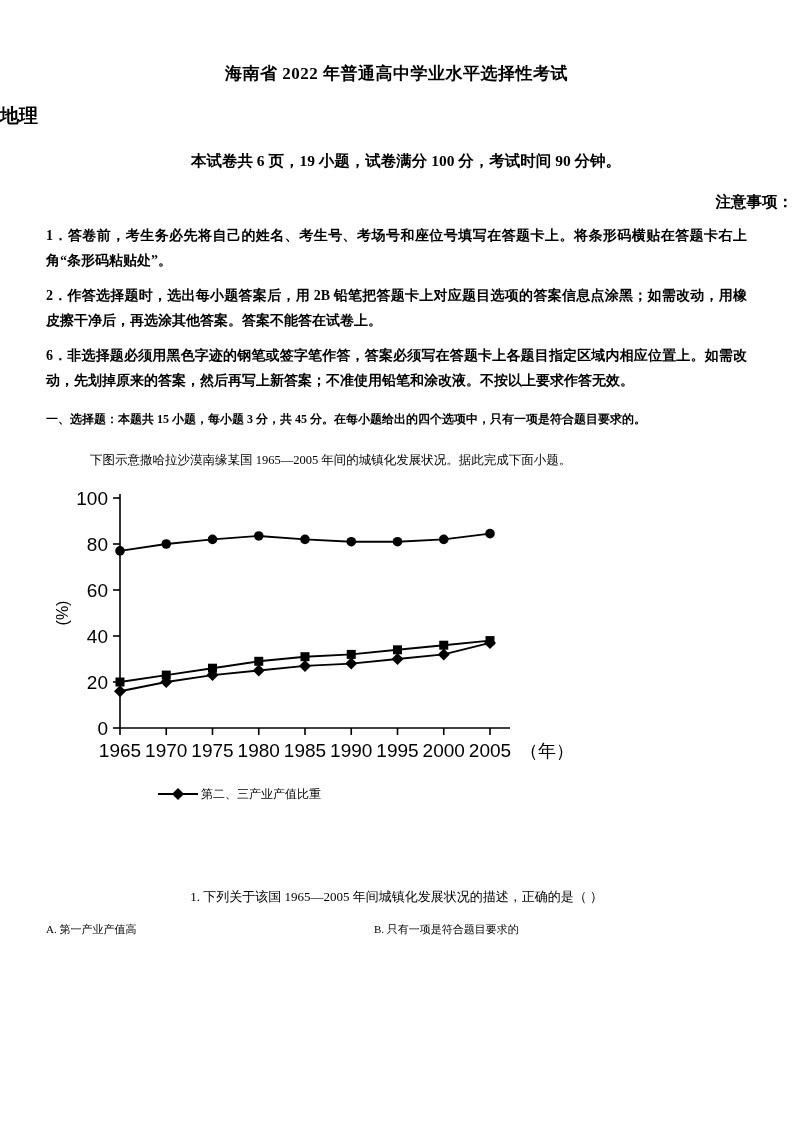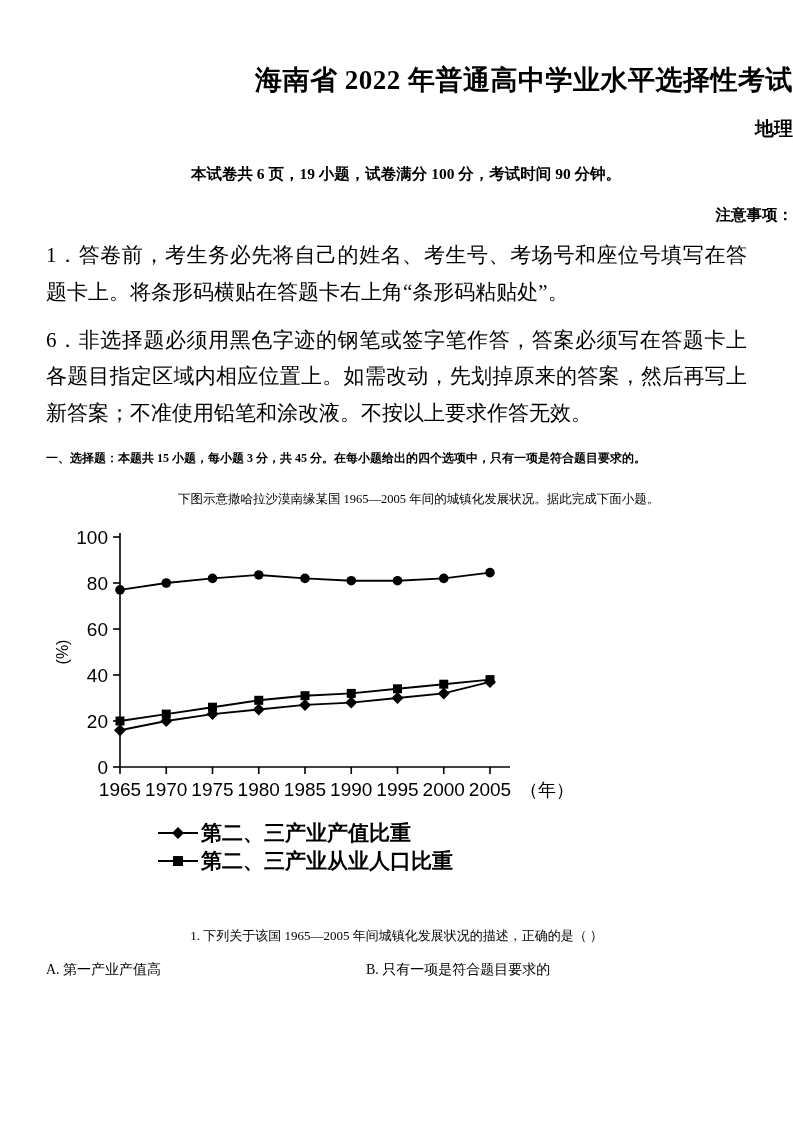--- a/index.html
+++ b/index.html
@@ -15,65 +15,63 @@
     position: relative;
     overflow: hidden;
   }
   .page {
     position: relative;
     width: 793px;
     height: 1122px;
     padding: 0;
   }
   .title {
-    text-align: right;
-    font-size: 27px;
+    text-align: center;
+    font-size: 17px;
     font-weight: bold;
     margin-top: 62px;
     letter-spacing: 0.5px;
   }
   .subject {
-    text-align: right;
+    text-align: left;
     font-size: 19px;
     font-weight: bold;
     margin-top: 18px;
-    padding-left: 48px;
   }
   .examinfo {
     text-align: center;
     font-size: 15.5px;
     font-weight: bold;
     margin-top: 22px;
     padding-left: 19px;
   }
   .notice-title {
     font-size: 15.5px;
     font-weight: bold;
     margin: 20px 0 0 46px;
     text-align: right;
   }
   .para {
-    font-size: 21px;
-    font-weight: normal;
+    font-size: 14px;
+    font-weight: bold;
     margin: 11px 46px 0 46px;
     line-height: 1.75;
     text-align: justify;
   }
   .section-head {
     font-size: 12px;
     font-weight: bold;
     margin: 16px 46px 0 46px;
     line-height: 1.75;
     text-align: justify;
   }
   .figure-caption {
     font-size: 12.5px;
     margin: 20px 46px 0 90px;
     line-height: 1.6;
-    text-align: center;
   }
   .chart-wrap {
     position: relative;
     margin: 8px 0 0 0;
     height: 390px;
   }
   svg.chart {
     display: block;
   }
   .legend {
@@ -85,48 +83,50 @@
     align-items: center;
     height: 28px;
   }
   .legend-mark {
     width: 46px;
     display: flex;
     align-items: center;
     justify-content: center;
   }
   .legend-label {
-    font-size: 21px;
-    font-weight: bold;
+    font-size: 12px;
+    font-weight: normal;
     font-family: "Liberation Sans", sans-serif;
   }
   .question {
     font-size: 13px;
     margin: 18px 46px 0 46px;
     line-height: 1.7;
     text-align: center;
   }
   .options {
     display: flex;
     margin: 14px 46px 0 46px;
-    font-size: 14px;
+    font-size: 11px;
+    gap: 8px;
   }
   .opt-a { width: 320px; }
 </style>
 </head>
 <body>
 
 <div class="page">
 
   <div class="title">海南省 2022 年普通高中学业水平选择性考试</div>
   <div class="subject">地理</div>
   <div class="examinfo">本试卷共 6 页，19 小题，试卷满分 100 分，考试时间 90 分钟。</div>
 
   <div class="notice-title">注意事项：</div>
   <div class="para">1．答卷前，考生务必先将自己的姓名、考生号、考场号和座位号填写在答题卡上。将条形码横贴在答题卡右上角“条形码粘贴处”。</div>
+  <div class="para">2．作答选择题时，选出每小题答案后，用 2B 铅笔把答题卡上对应题目选项的答案信息点涂黑；如需改动，用橡皮擦干净后，再选涂其他答案。答案不能答在试卷上。</div>
   <div class="para">6．非选择题必须用黑色字迹的钢笔或签字笔作答，答案必须写在答题卡上各题目指定区域内相应位置上。如需改动，先划掉原来的答案，然后再写上新答案；不准使用铅笔和涂改液。不按以上要求作答无效。</div>
 
   <div class="section-head">一、选择题：本题共 15 小题，每小题 3 分，共 45 分。在每小题给出的四个选项中，只有一项是符合题目要求的。</div>
 
   <div class="figure-caption">下图示意撒哈拉沙漠南缘某国 1965—2005 年间的城镇化发展状况。据此完成下面小题。</div>
 
   <div class="chart-wrap">
     <svg class="chart" id="line-chart" width="793" height="300" viewBox="0 0 793 300">
         <line x1="120" y1="16" x2="120" y2="250" stroke="#000" stroke-width="1.6"></line>
         <line x1="120" y1="250" x2="510" y2="250" stroke="#000" stroke-width="1.6"></line>
@@ -196,29 +196,20 @@
     <div class="legend">
       <div class="legend-row">
         <span class="legend-mark">
           <svg width="44" height="14" viewBox="0 0 44 14">
               <line x1="2" y1="7" x2="42" y2="7" stroke="#000" stroke-width="1.8"></line>
               <polygon points="22,1 28,7 22,13 16,7" fill="#000"></polygon>
             </svg>
         </span>
         <span class="legend-label">第二、三产业产值比重</span>
       </div>
-      <div class="legend-row">
-        <span class="legend-mark">
-          <svg width="44" height="14" viewBox="0 0 44 14">
-              <line x1="2" y1="7" x2="42" y2="7" stroke="#000" stroke-width="1.8"></line>
-              <rect x="17" y="2" width="10" height="10" fill="#000"></rect>
-            </svg>
-        </span>
-        <span class="legend-label">第二、三产业从业人口比重</span>
-      </div>
     </div>
   </div>
 
   <div class="question">1. 下列关于该国 1965—2005 年间城镇化发展状况的描述，正确的是（    ）</div>
   <div class="options">
     <div class="opt-a">A. 第一产业产值高</div>
     <div>B. 只有一项是符合题目要求的</div>
   </div>
 
 </div>

